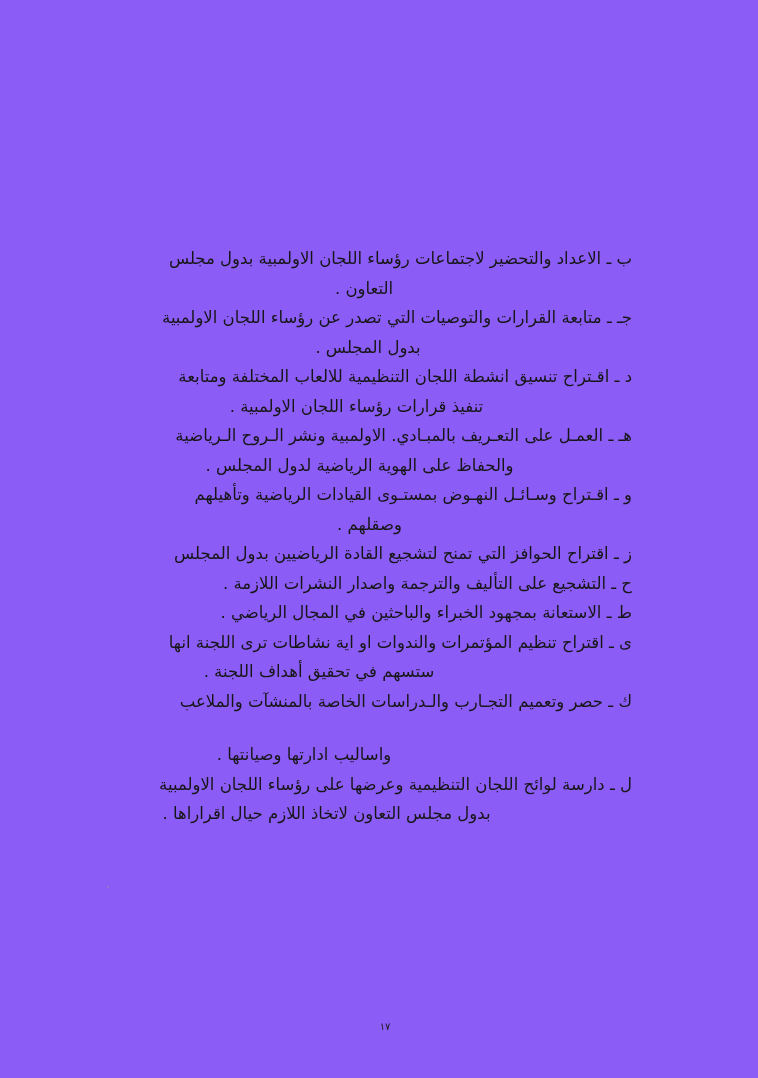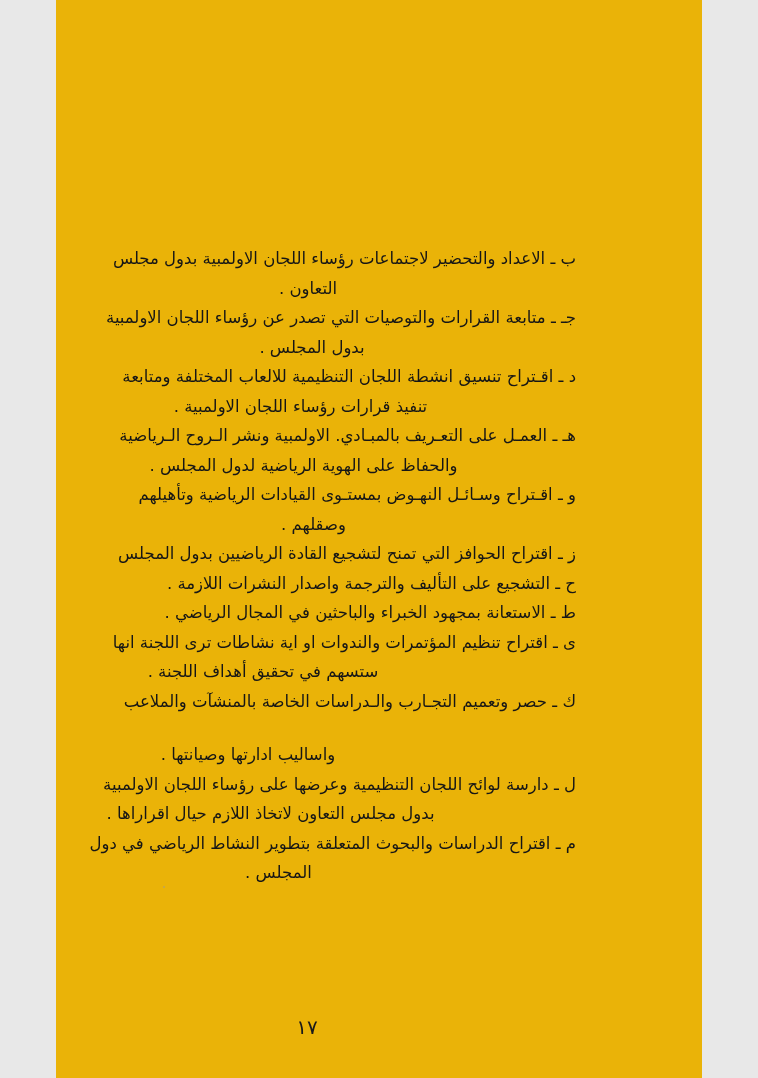--- a/index.html
+++ b/index.html
@@ -1,19 +1,19 @@
 <!DOCTYPE html>
 <html lang="ar" dir="rtl"><head>
 <meta charset="utf-8">
 <style>
   html,body{margin:0;padding:0;background:#e8e8e8;}
   .page{
     position:relative;
-    width:646px;height:1078px;
-    background:#eab308;
+    width:758px;height:1078px;
+    background:#8b5cf6;
     margin:0 auto;
     overflow:hidden;
     font-family:"DejaVu Sans",sans-serif;
     color:#161616;
   }
   .text-block{
     position:absolute;
     top:244px;
     right:126px;
     width:506px;
@@ -27,25 +27,25 @@
     font-size:16.5px;
     line-height:29.5px;
     letter-spacing:0px;
     font-weight:500;
   }
   .line.first{text-align:justify;}
   .marker{display:inline;}
   .page-number{
     position:absolute;
     top:1014px;
-    right:142px;
+    right:120px;
     width:506px;
     text-align:center;
     direction:rtl;
-    font-size:20px;
+    font-size:10px;
     line-height:26px;
     color:#1a1a1a;
   }
   .scan-speck{
     position:absolute;
     left:107px;top:886px;
     width:2px;height:2px;
     border-radius:50%;
     background:#9a9a9a;
     opacity:.55;
@@ -90,20 +90,16 @@
         <div class="line cont" style="padding-right: 120px;">ستسهم في تحقيق أهداف اللجنة .</div>
       </div>
       <div class="item">
         <div class="line first"><span class="marker">ك ـ </span>حصر وتعميم التجـارب والـدراسات الخاصة بالمنشآت والملاعب</div>
         <div class="line cont" style="padding-right: 150px; margin-top: 24px;">واساليب ادارتها وصيانتها .</div>
       </div>
       <div class="item">
         <div class="line first"><span class="marker">ل ـ </span>دارسة لوائح اللجان التنظيمية وعرضها على رؤساء اللجان الاولمبية</div>
         <div class="line cont" style="padding-right: 105px;">بدول مجلس التعاون لاتخاذ اللازم حيال اقراراها .</div>
       </div>
-      <div class="item">
-        <div class="line first"><span class="marker">م ـ </span>اقتراح الدراسات والبحوث المتعلقة بتطوير النشاط الرياضي في دول</div>
-        <div class="line cont" style="padding-right: 89px;">المجلس .</div>
-      </div>
     </div>
   <div class="page-number">١٧</div>
   <div class="scan-speck"></div>
 </div>
 
 </body></html>

